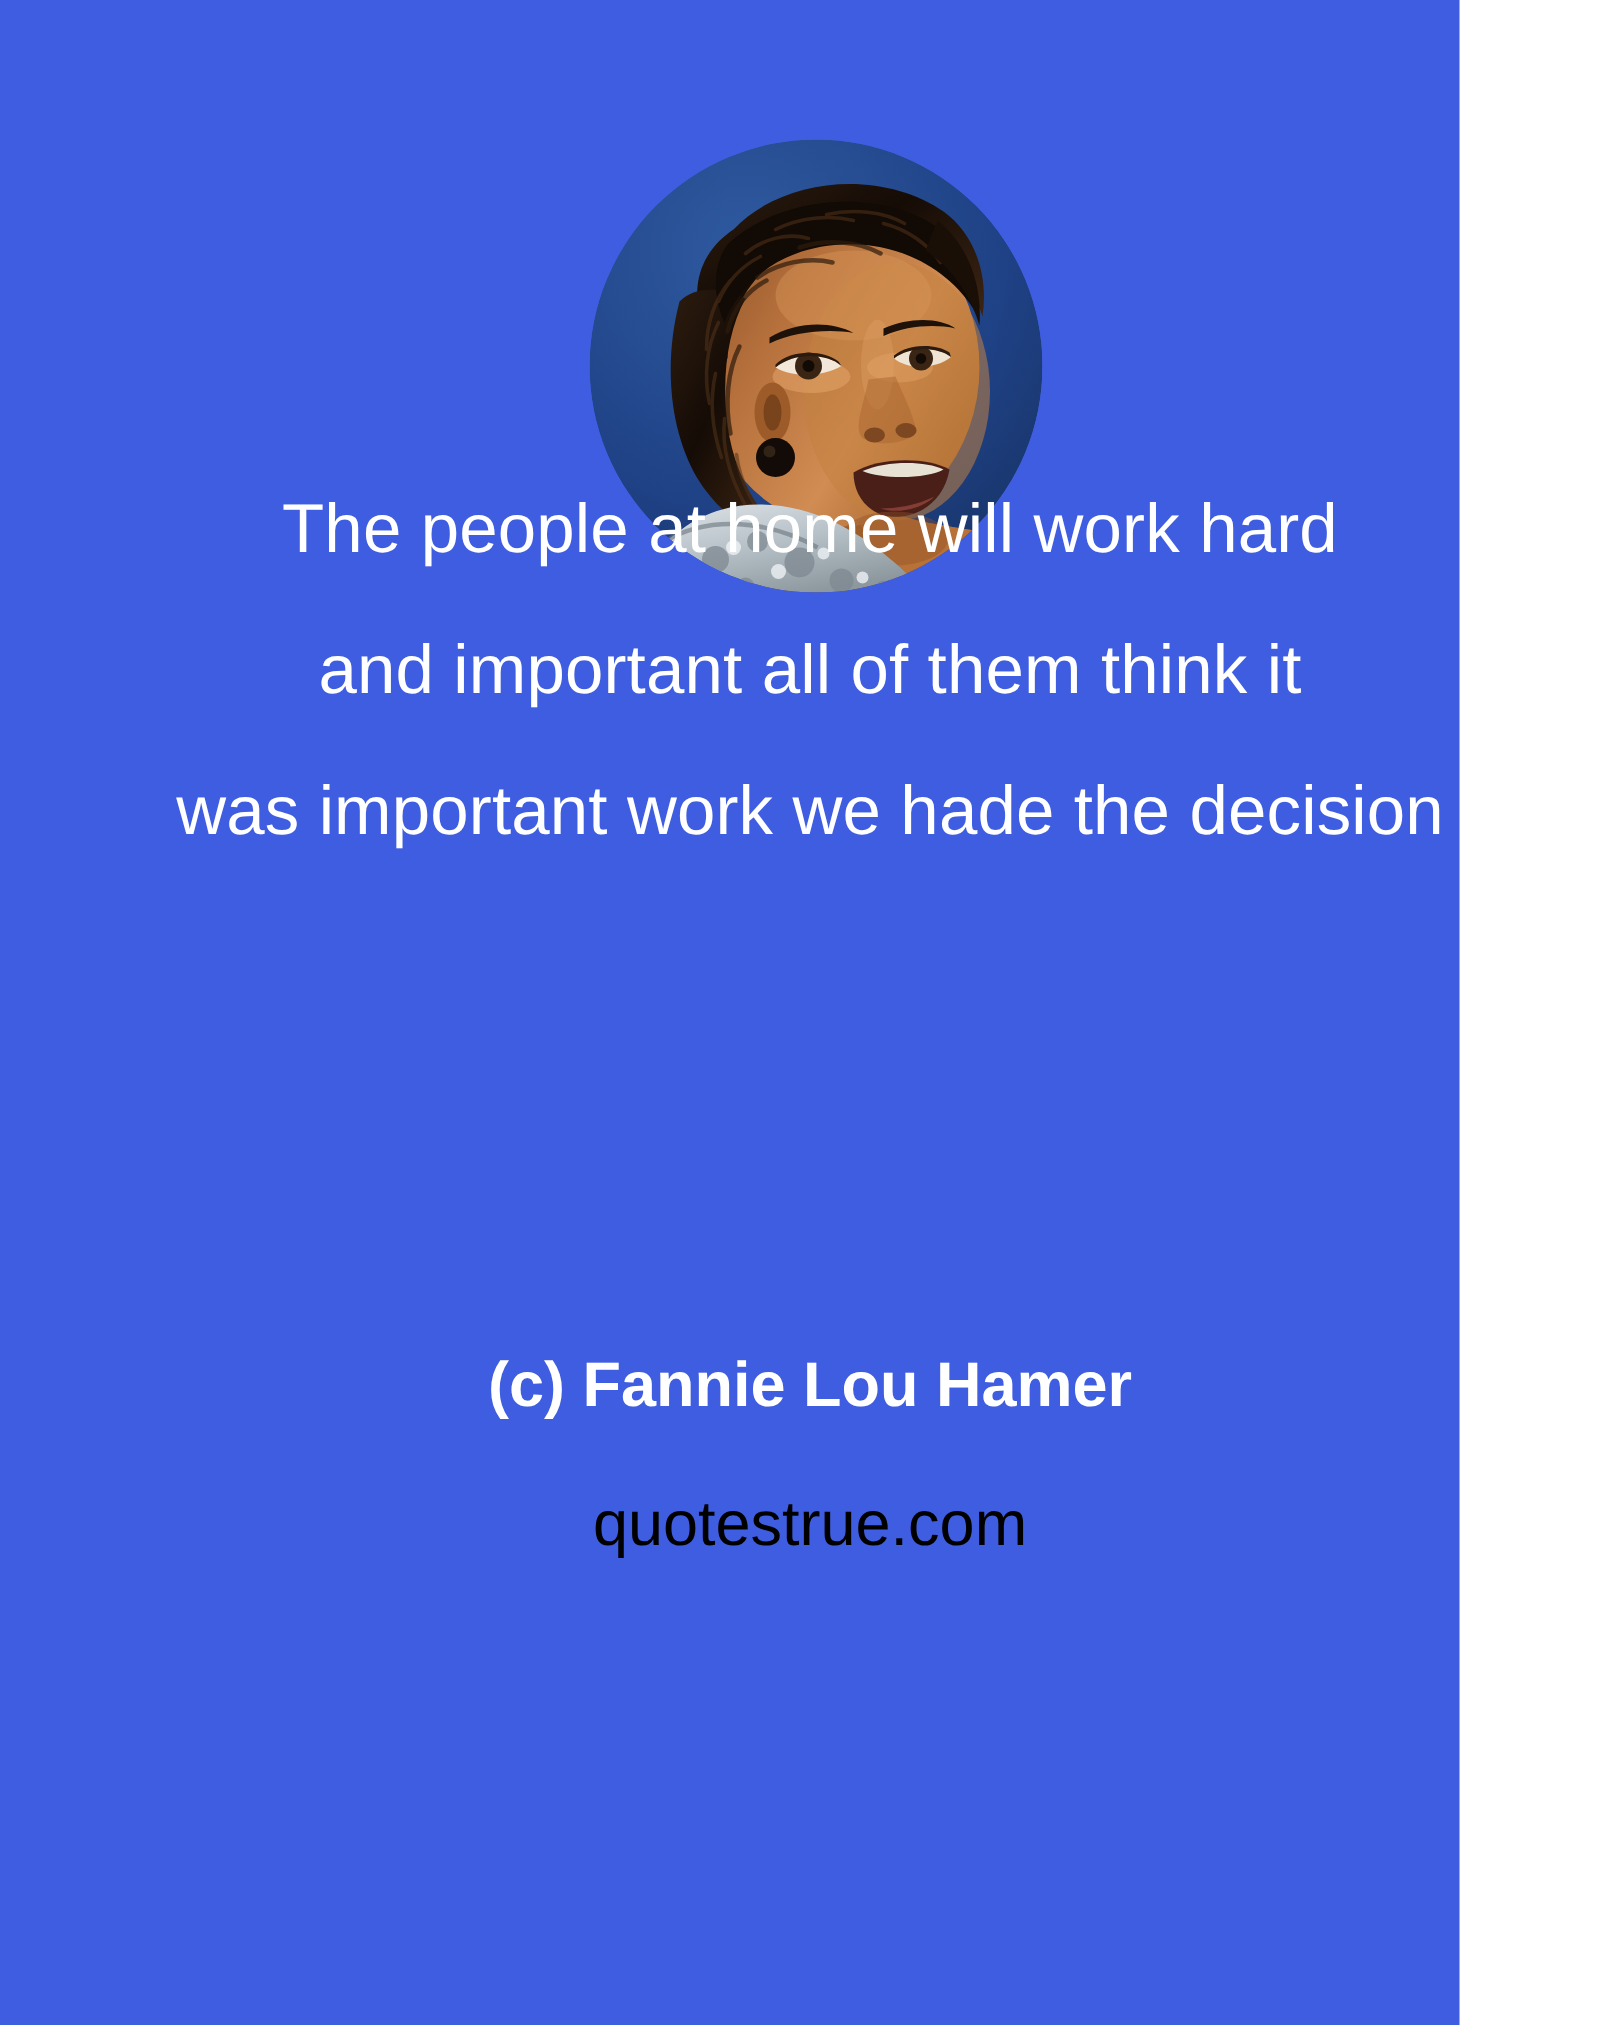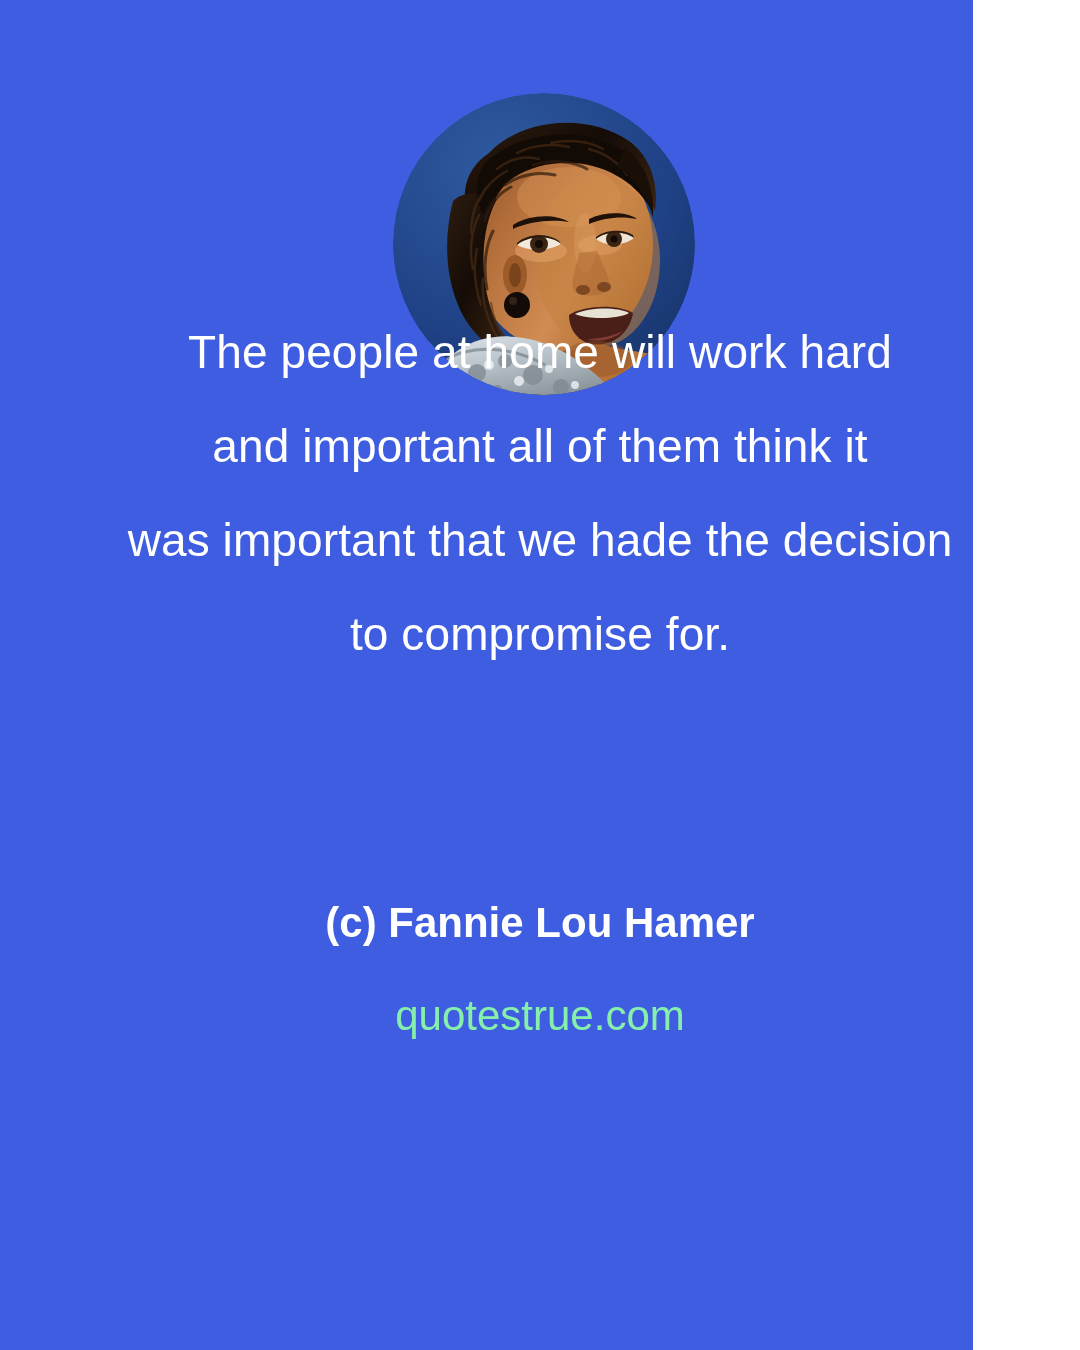--- a/index.html
+++ b/index.html
@@ -67,21 +67,21 @@
     display: block;
     color: #ffffff;
     font-family: "Liberation Sans", sans-serif;
     font-weight: 700;
     font-size: 42px;
     line-height: 86px;
     white-space: pre;
   }
   #source-line {
     display: block;
-    color: #86efac;
+    color: #000000;
     font-family: "Liberation Sans", sans-serif;
     font-weight: 400;
     font-size: 42px;
     line-height: 100px;
     white-space: pre;
   }
 </style>
 </head>
 <body>
 
@@ -207,22 +207,21 @@
         <path d="M50 268 C 80 250, 120 254, 152 272" fill="none" stroke="#6b757d" stroke-width="3" opacity="0.6"></path>
 
         <path d="M226 302 C 224 286, 236 272, 254 266 L 302 262 L 302 302 Z" fill="#b06e33"></path>
       </g>
     </svg>
   </div>
 
   <div id="quote-block">
     <span class="quote-line">The people at home will work hard</span>
     <span class="quote-line">and important all of them think it</span>
-    <span class="quote-line">was important that we hade the decision</span>
-    <span class="quote-line">to compromise for.</span>
+    <span class="quote-line">was important work we hade the decision</span>
   </div>
 
   <div id="attribution-block">
     <span id="author-line">(c) Fannie Lou Hamer</span>
     <span id="source-line">quotestrue.com</span>
   </div>
 
 </div>
 
 </body></html>

